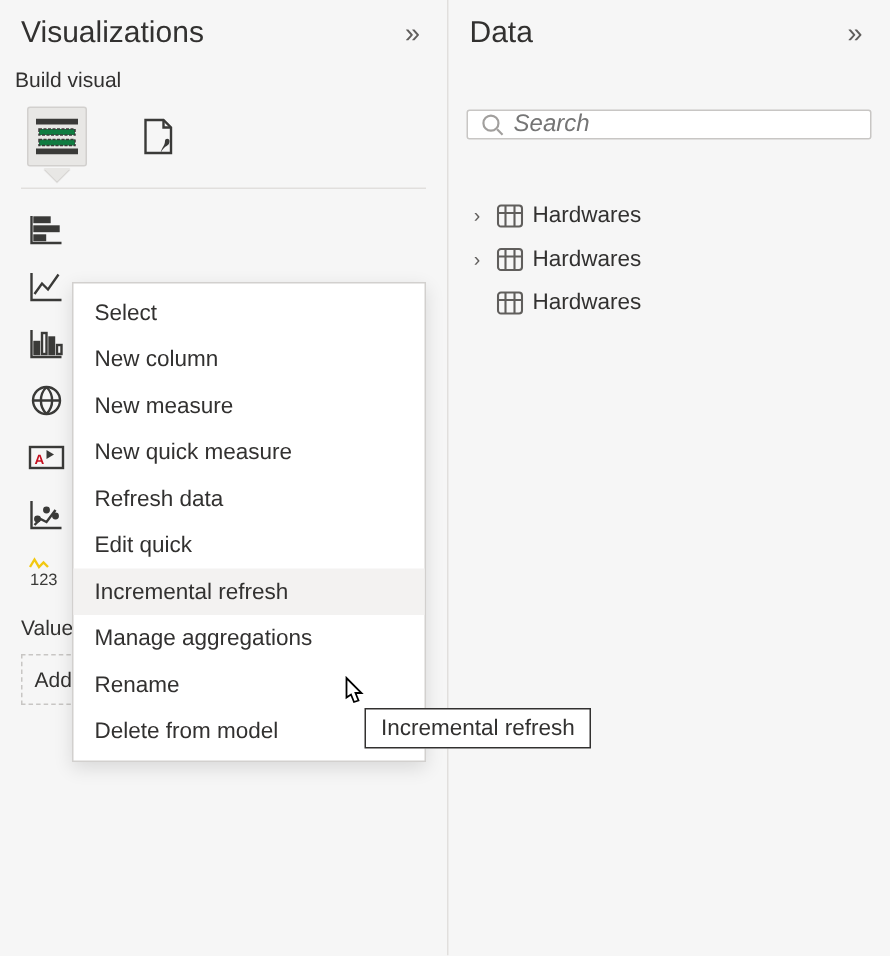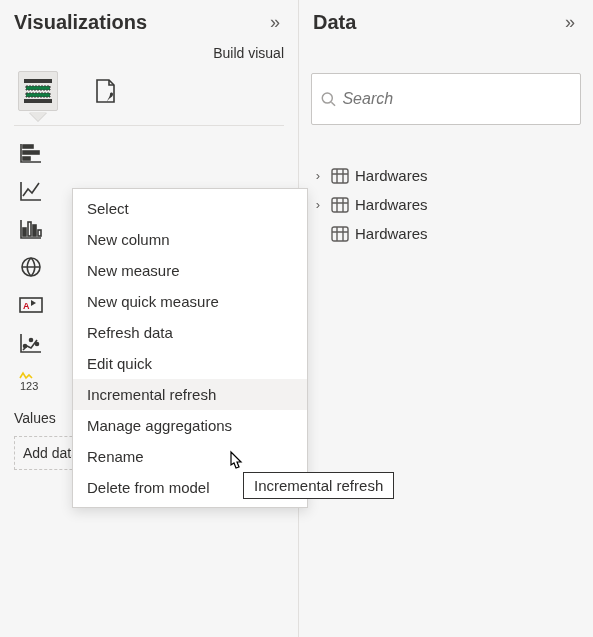--- a/index.html
+++ b/index.html
@@ -26,34 +26,33 @@
     .pane-viz { width: 298px; border-left: none; }
     .pane-data { flex: 1; gap: 24px; }
     .pane-header {
       display: flex;
       align-items: center;
       justify-content: space-between;
       padding: 10px 14px 4px 14px;
     }
     .pane-title {
       font-size: 20px;
-      font-weight: 700;
+      font-weight: 400;
       color: #323130;
     }
     .collapse-arrow {
       font-size: 18px;
       color: #605e5c;
       cursor: pointer;
       padding: 2px 4px;
     }
     .subheader {
       padding: 6px 14px 4px 10px;
       font-size: 14px;
       color: #323130;
-      text-align: right;
     }
     .tabs {
       display: flex;
       gap: 28px;
       padding: 6px 18px 0 18px;
       position: relative;
     }
     .tab-btn {
       width: 40px; height: 40px;
       display: flex; align-items:center; justify-content:center;
@@ -93,21 +92,21 @@
       display: flex; align-items: center; justify-content: center;
       color: #605e5c;
     }
     svg { display: block; }
     .search-wrap { padding: 10px 12px 8px 12px; }
     .search {
       display: flex; align-items: center;
       border: 1px solid #c8c6c4;
       background: #fff;
       border-radius: 2px;
-      height: 52px;
+      height: 20px;
       padding: 0 8px;
     }
     .search svg { margin-right: 6px; }
     .search input {
       border: none; outline: none;
       font-size: 16px; font-style: italic;
       color: #a19f9d;
       background: transparent;
       width: 100%;
     }
@@ -141,21 +140,20 @@
     .ctx {
       position: absolute;
       left: 48px;
       top: 188px;
       background: #fff;
       border: 1px solid #d2d0ce;
       box-shadow: 0 4px 12px rgba(0,0,0,0.12);
       width: 236px;
       padding: 4px 0;
       z-index: 20;
-      margin-left: 24px;
     }
     .ctx-item {
       padding: 7px 14px;
       font-size: 15px;
       color: #323130;
       cursor: pointer;
     }
     .ctx-item.hover { background: #f3f2f1; }
 
     

